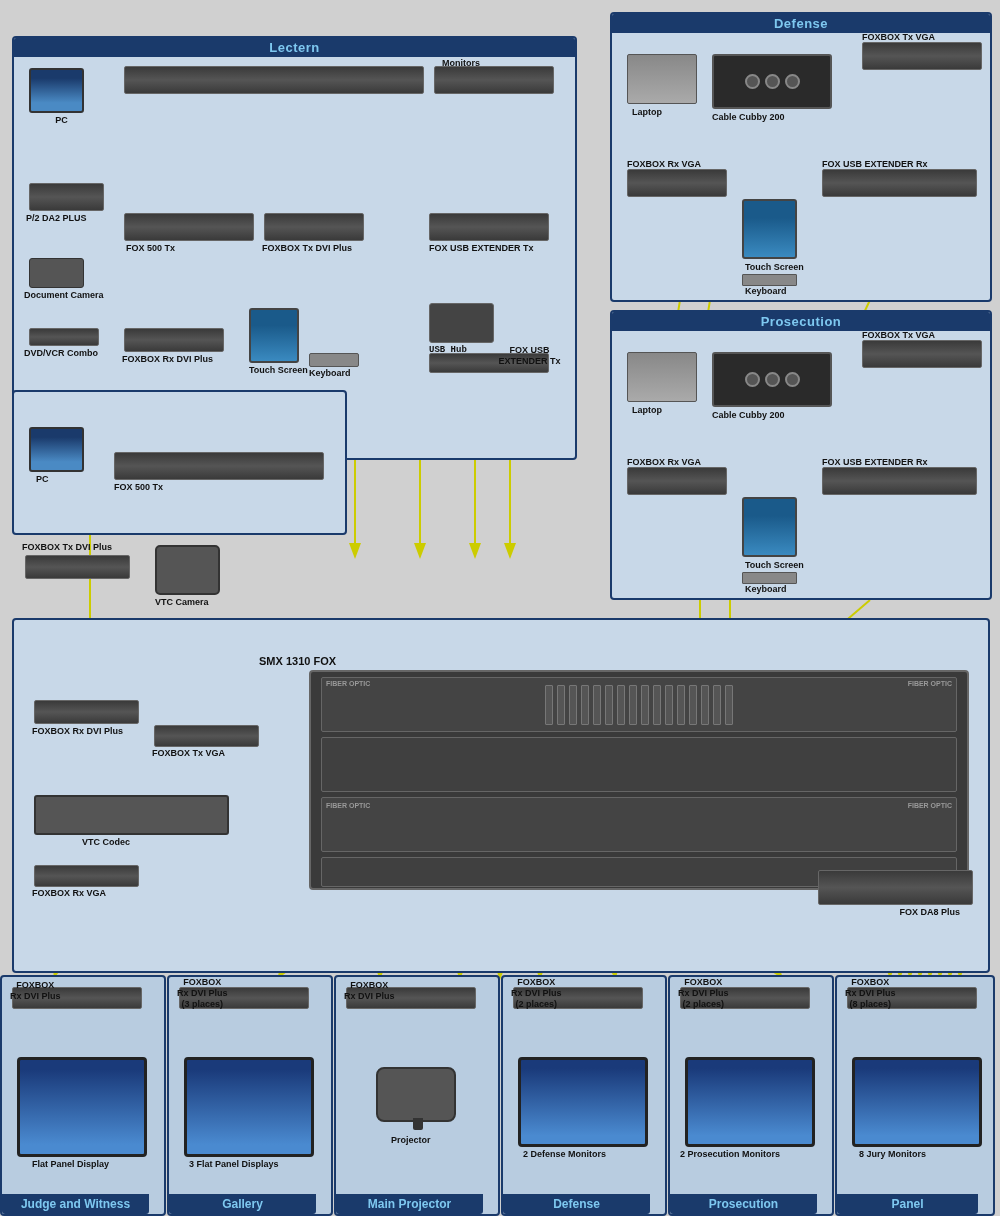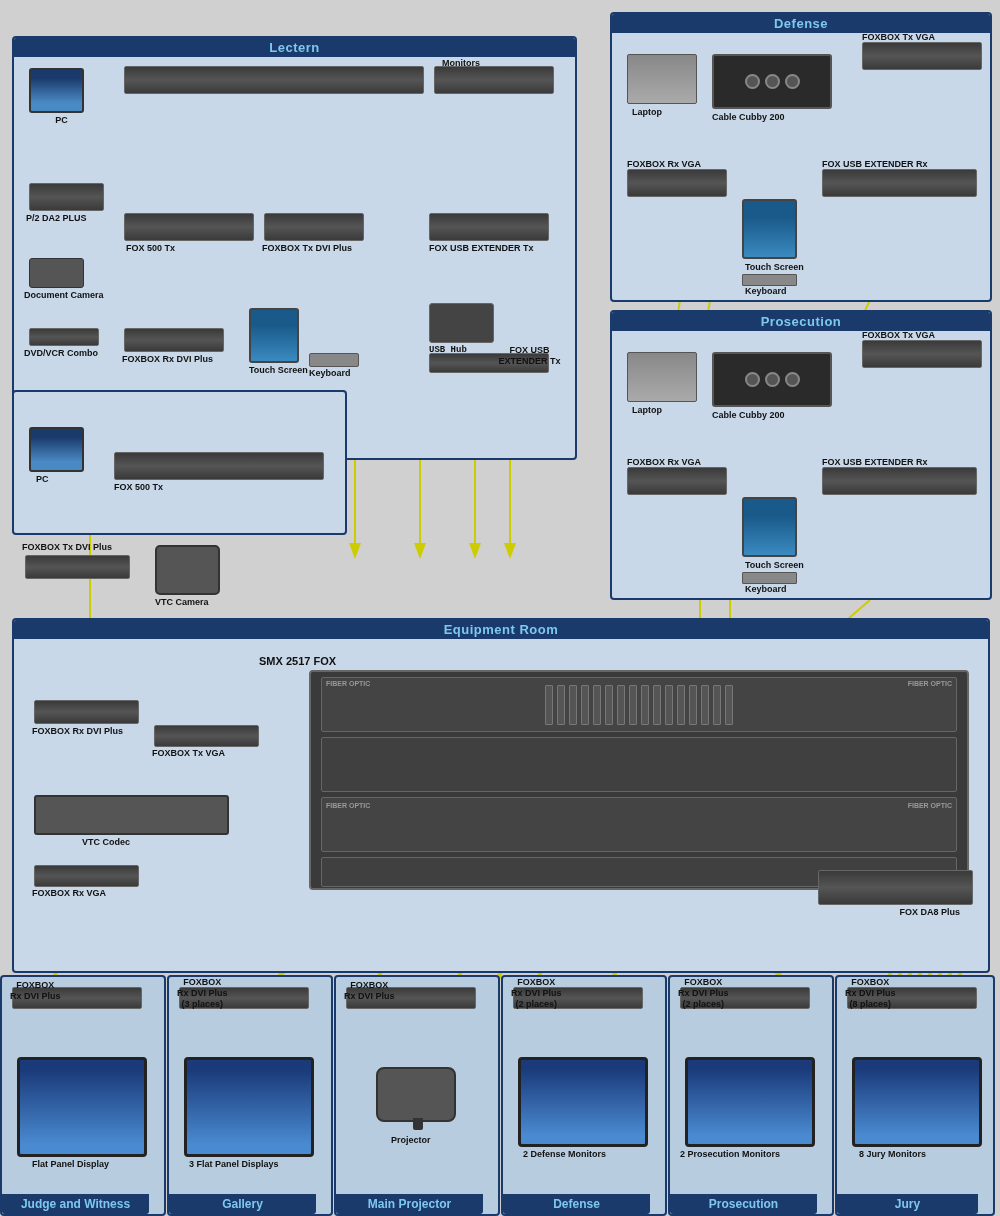--- a/index.html
+++ b/index.html
@@ -341,23 +341,22 @@
   </div>
 
   <div style="position:absolute;left:155px;top:545px;width:65px;height:50px;background:#555;border:2px solid #333;border-radius:5px;"></div>
   <div class="equip-label" style="position:absolute;left:155px;top:597px;">VTC Camera</div>
 
   <div style="position:absolute;left:25px;top:555px;width:105px;height:24px;" class="device-rack"></div>
   <div class="equip-label" style="position:absolute;left:22px;top:542px;">FOXBOX
 Tx DVI Plus</div>
 
   <div class="section-box" style="left:12px;top:618px;width:978px;height:355px;">
-    <div class="section-title">Equipment Room</div>
-
-    <div class="equip-label" style="position:absolute;left:245px;top:35px;font-size:11px;font-weight:bold;">SMX 2517 FOX</div>
+
+    <div class="equip-label" style="position:absolute;left:245px;top:35px;font-size:11px;font-weight:bold;">SMX 1310 FOX</div>
 
     <div style="position:absolute;left:295px;top:50px;width:660px;height:220px;background:#3a3a3a;border:2px solid #666;border-radius:4px;">
 
       <div style="position:absolute;top:5px;left:10px;right:10px;height:55px;background:#444;border:1px solid #666;border-radius:2px;display:flex;align-items:center;justify-content:center;">
         <div style="display:flex;gap:4px;">
           <div style="width:8px;height:40px;background:#555;border:1px solid #777;border-radius:1px;"></div>
           <div style="width:8px;height:40px;background:#555;border:1px solid #777;border-radius:1px;"></div>
           <div style="width:8px;height:40px;background:#555;border:1px solid #777;border-radius:1px;"></div>
           <div style="width:8px;height:40px;background:#555;border:1px solid #777;border-radius:1px;"></div>
           <div style="width:8px;height:40px;background:#555;border:1px solid #777;border-radius:1px;"></div>
@@ -457,16 +456,16 @@
     <div class="bottom-label">Prosecution</div>
   </div>
 
   <div class="section-box" style="left:835px;top:975px;width:160px;height:241px;background:#b8cce0;">
 
     <div style="position:absolute;left:10px;top:10px;width:130px;height:22px;" class="device-rack"></div>
     <div class="equip-label" style="position:absolute;left:8px;top:0px;">FOXBOX<br>Rx DVI Plus<br>(8 places)</div>
 
     <div style="position:absolute;left:15px;top:80px;width:130px;height:90px;" class="flat-panel"></div>
     <div class="equip-label" style="position:absolute;left:22px;top:172px;">8 Jury Monitors</div>
-    <div class="bottom-label">Jury</div>
+    <div class="bottom-label">Panel</div>
   </div>
 
 </div>
 
 </body></html>

